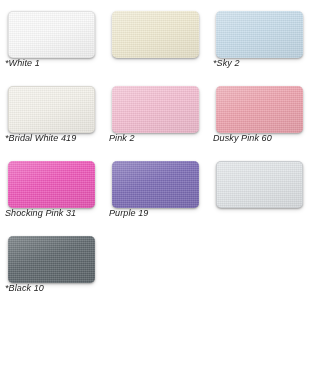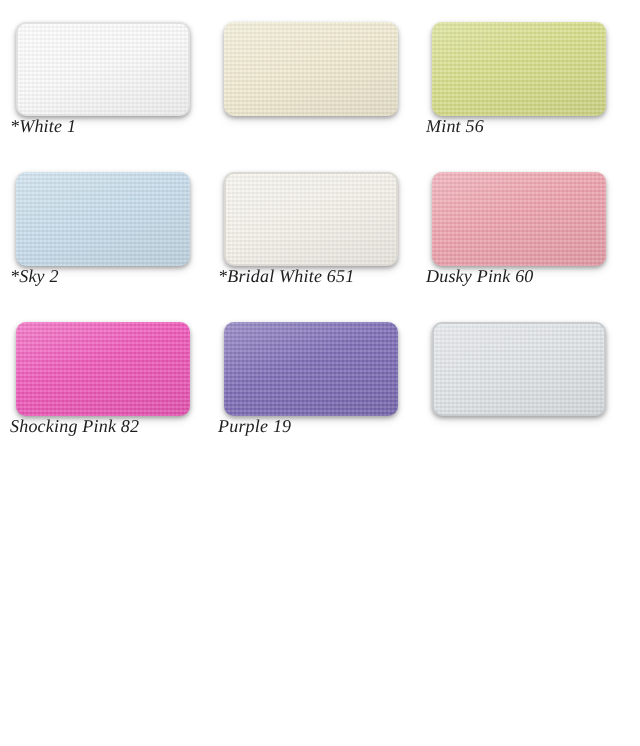--- a/index.html
+++ b/index.html
@@ -67,60 +67,64 @@
   }
 
   .chip-outline {
     border: 1px solid rgba(0,0,0,0.10);
   }
 
   .swatch-label {
     position: absolute;
     left: 5px;
     bottom: 7px;
-    font-family: Liberation Serif, serif;
+    font-family: Liberation Sans, sans-serif;
     font-style: italic;
     font-size: 9px;
     line-height: 10px;
     color: #1d1d1d;
     white-space: nowrap;
     letter-spacing: 0.1px;
   }
 </style>
 </head>
 <body>
 
 <div id="swatch-grid">
     <div class="swatch-cell">
       <div class="swatch-chip chip-outline" style="background: rgb(251, 251, 251);"></div>
       <div class="swatch-label">*White 1</div>
     </div>
     <div class="swatch-cell">
       <div class="swatch-chip" style="background: rgb(240, 234, 209);"></div>
     </div>
     <div class="swatch-cell">
-      <div class="swatch-chip" style="background: rgb(214, 221, 135);"></div>
-      <div class="swatch-label">Mint 56</div>
-    </div>
-    <div class="swatch-cell">
       <div class="swatch-chip" style="background: rgb(198, 220, 234);"></div>
       <div class="swatch-label">*Sky 2</div>
     </div>
     <div class="swatch-cell">
       <div class="swatch-chip chip-outline" style="background: rgb(244, 242, 234);"></div>
-      <div class="swatch-label">*Bridal White 651</div>
+      <div class="swatch-label">*Bridal White 419</div>
+    </div>
+    <div class="swatch-cell">
+      <div class="swatch-chip" style="background: rgb(244, 189, 209);"></div>
+      <div class="swatch-label">Pink 2</div>
     </div>
     <div class="swatch-cell">
       <div class="swatch-chip" style="background: rgb(237, 161, 172);"></div>
       <div class="swatch-label">Dusky Pink 60</div>
     </div>
     <div class="swatch-cell">
       <div class="swatch-chip" style="background: rgb(238, 85, 184);"></div>
-      <div class="swatch-label">Shocking Pink 82</div>
+      <div class="swatch-label">Shocking Pink 31</div>
     </div>
     <div class="swatch-cell">
       <div class="swatch-chip" style="background: rgb(123, 107, 181);"></div>
       <div class="swatch-label">Purple 19</div>
     </div>
     <div class="swatch-cell">
       <div class="swatch-chip chip-outline" style="background: rgb(224, 228, 231);"></div>
     </div>
+    <div class="swatch-cell">
+      <div class="swatch-chip" style="background: rgb(93, 102, 107);"></div>
+      <div class="swatch-label">*Black 10</div>
+    </div>
   </div>
 
 </body></html>

